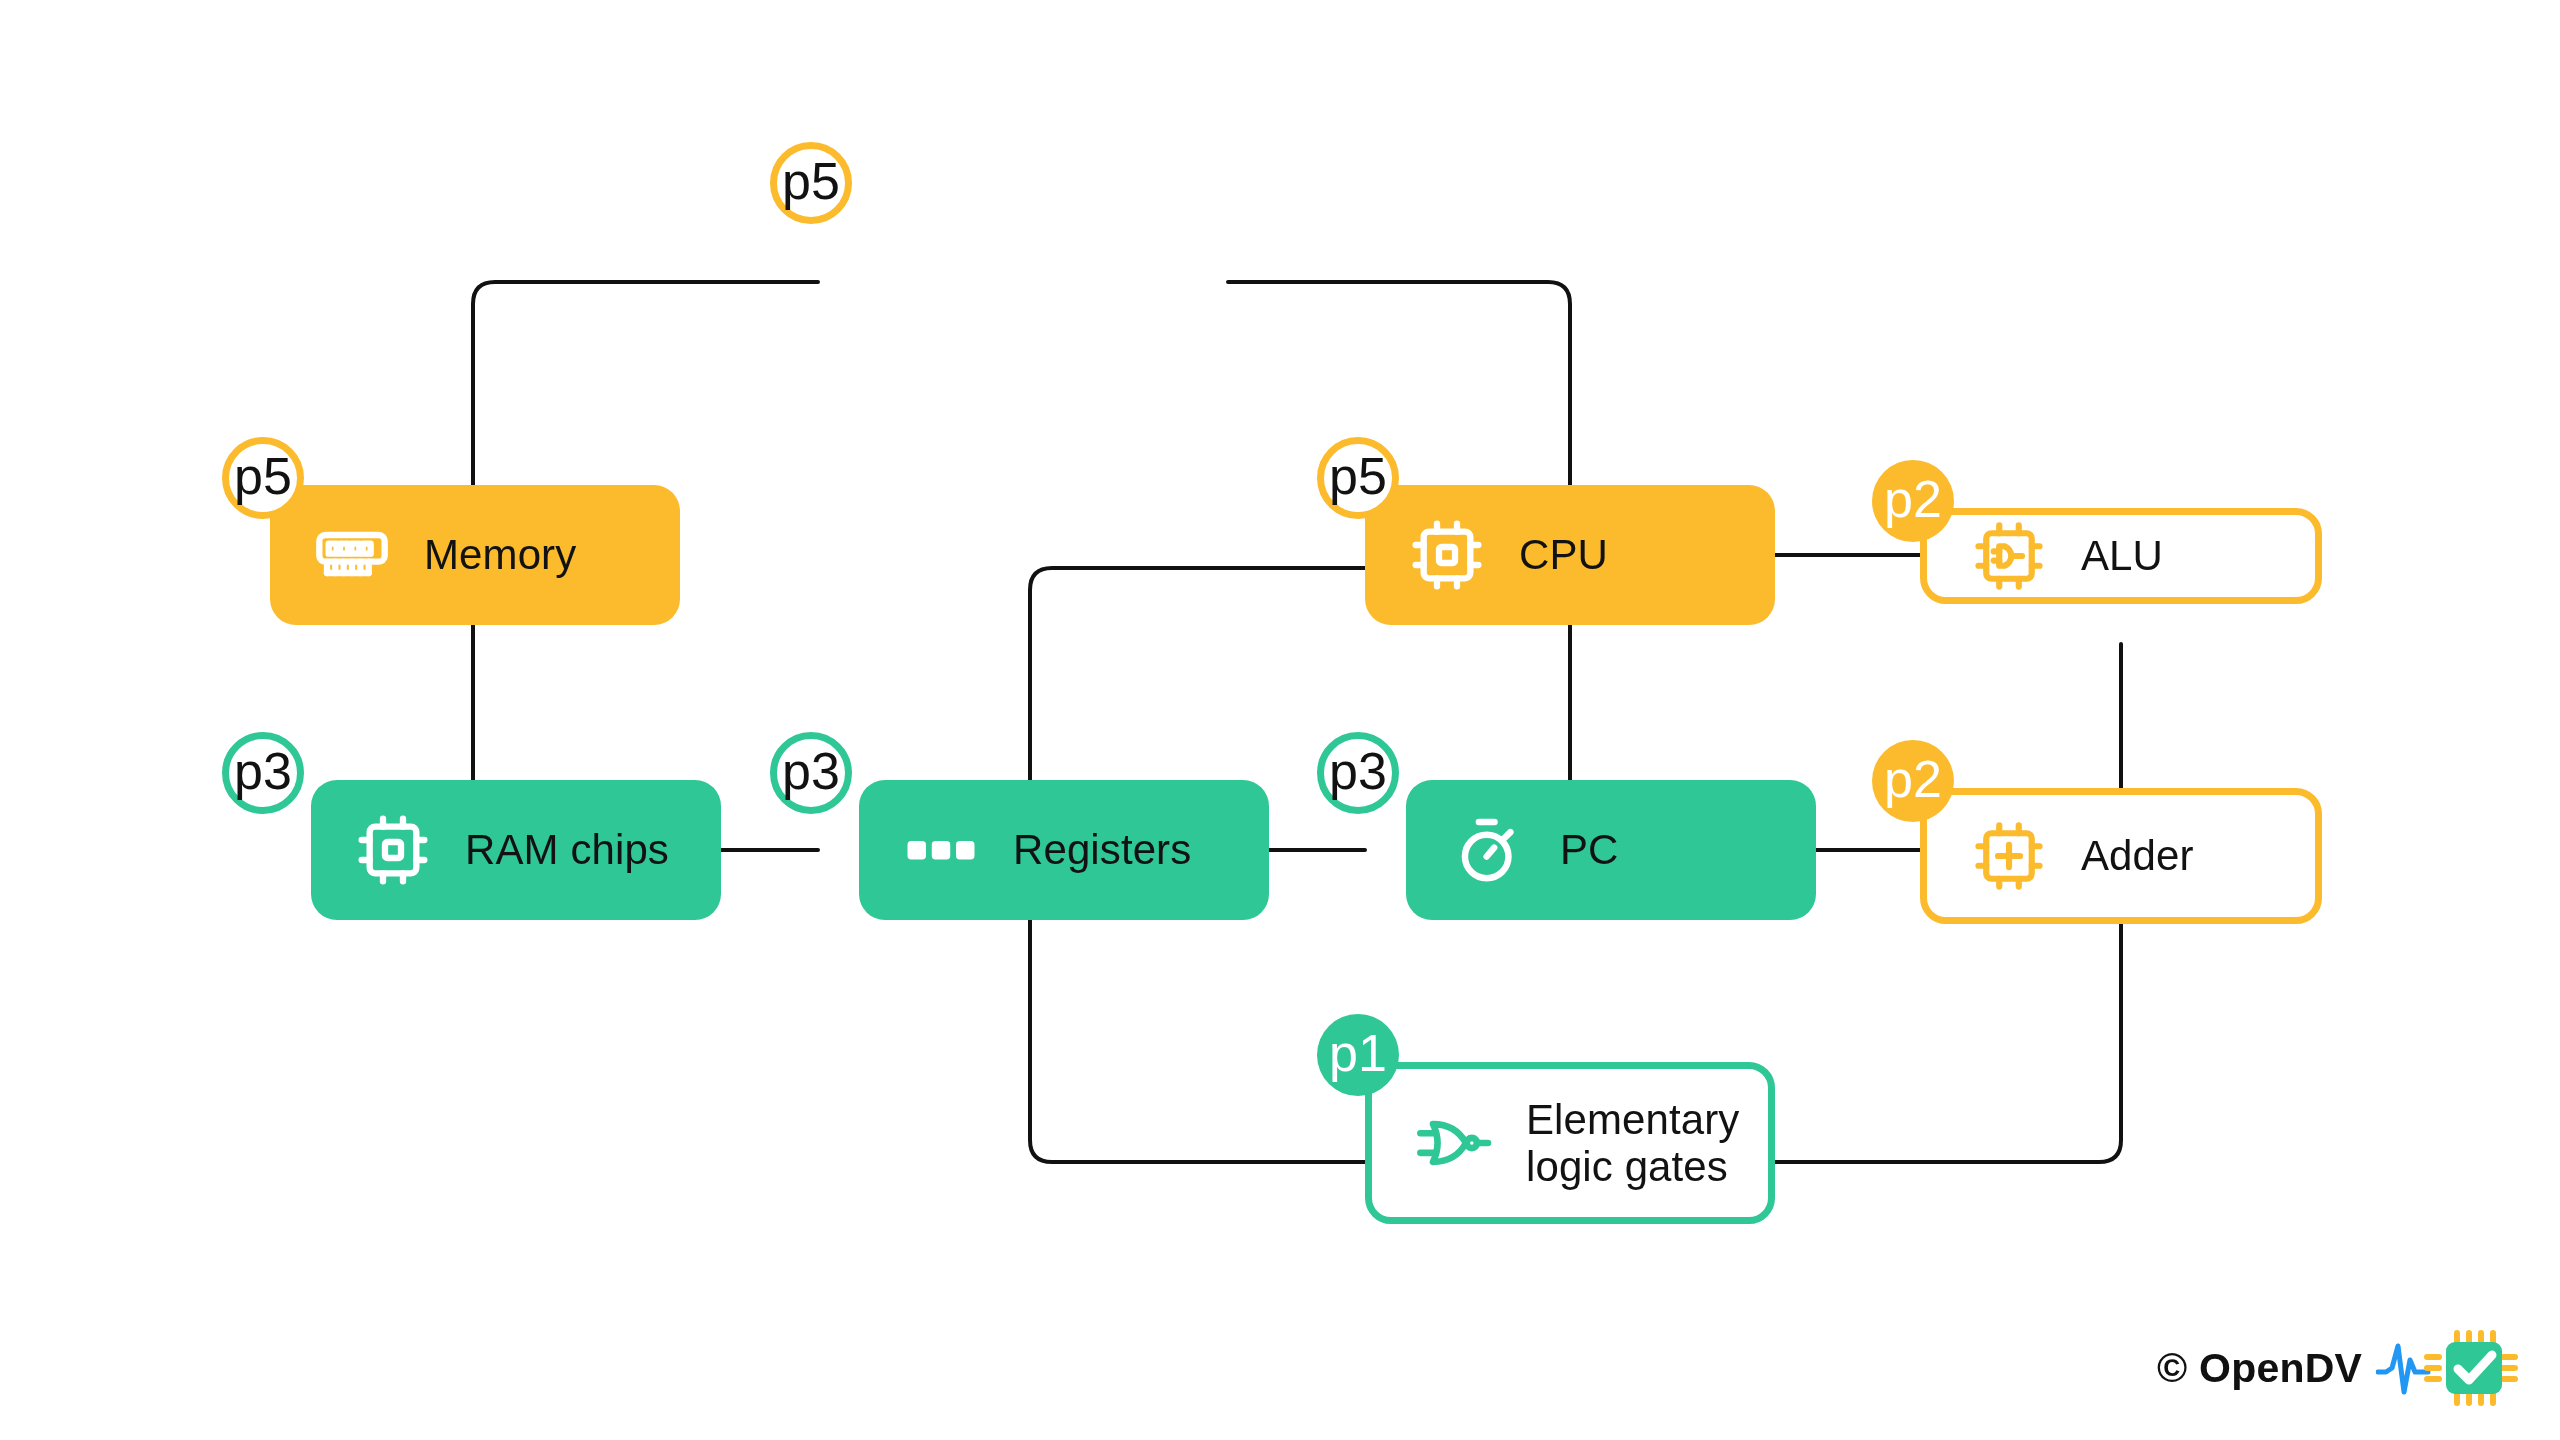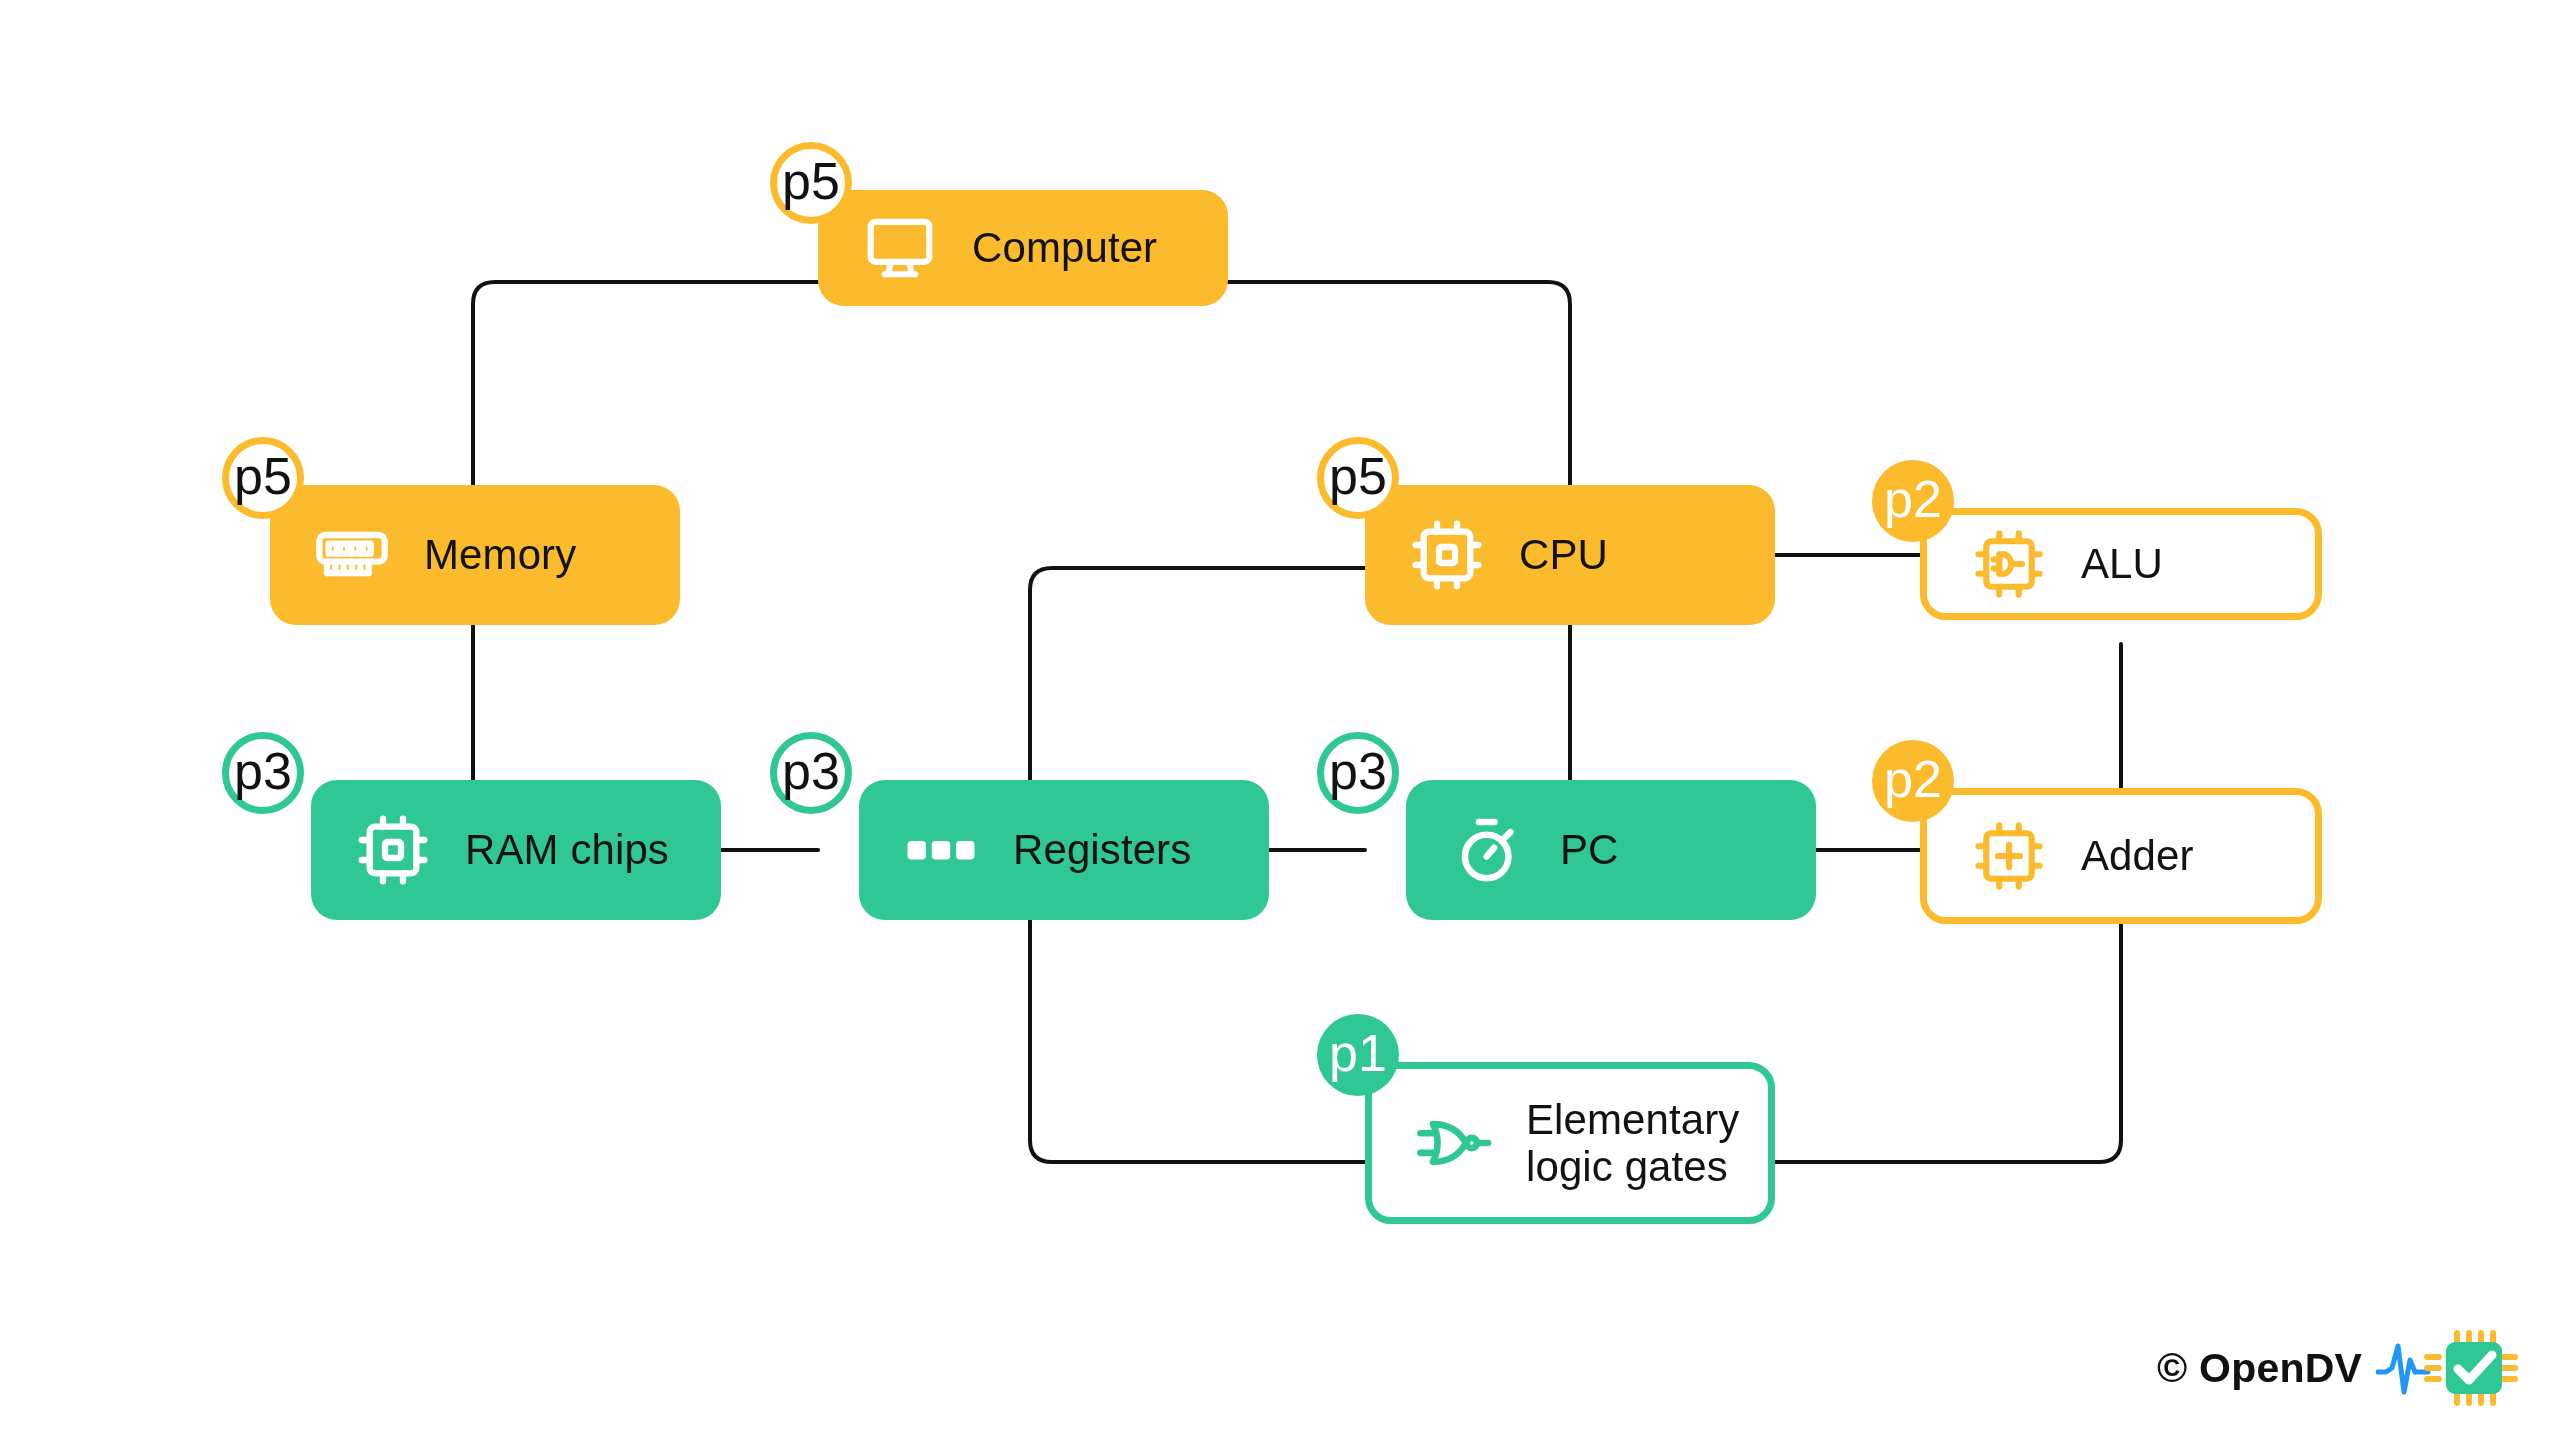--- a/index.html
+++ b/index.html
@@ -136,31 +136,20 @@
       <path d="M 1228 850 H 1365"></path>
       <path d="M 1030 780 V 590 Q 1030 568 1052 568 H 1365"></path>
       <path d="M 1030 920 V 1140 Q 1030 1162 1052 1162 H 1365"></path>
       <path d="M 1775 555 H 1920"></path>
       <path d="M 1775 850 H 1920"></path>
       <path d="M 2121 644 V 788"></path>
       <path d="M 2121 924 V 1140 Q 2121 1162 2099 1162 H 1775"></path>
     </g>
   </svg>
 
-  <div class="node solid-orange" style="left:818px; top:190px; width:410px; height:116px;">
-    <div class="icon-slot">
-      <svg width="74" height="74" viewBox="0 0 24 24" fill="none" stroke="#ffffff" stroke-width="2" stroke-linecap="round" stroke-linejoin="round">
-        <rect x="2.5" y="3.5" width="19" height="13" rx="1.6"></rect>
-        <line x1="9" y1="16.5" x2="8.3" y2="20"></line>
-        <line x1="15" y1="16.5" x2="15.7" y2="20"></line>
-        <line x1="7" y1="20.5" x2="17" y2="20.5"></line>
-      </svg>
-    </div>
-    <div class="node-label">Computer</div>
-  </div>
   <div class="badge hollow-orange" style="left:770px; top:142px;">
     <span>p5</span>
   </div>
 
   <div class="node solid-orange" style="left:270px; top:485px; width:410px; height:140px;">
     <div class="icon-slot">
       <svg width="80" height="80" viewBox="0 0 24 24" fill="none" stroke="#ffffff" stroke-width="1.9" stroke-linecap="round" stroke-linejoin="round">
         <rect x="2.2" y="6" width="19.6" height="8" rx="1.8"></rect>
         <rect x="5" y="8.6" width="2.4" height="3"></rect>
         <rect x="8.4" y="8.6" width="2.4" height="3"></rect>
@@ -184,21 +173,21 @@
         <path d="M9 2.6 V5 M15 2.6 V5 M9 19 V21.4 M15 19 V21.4
                  M2.6 9 H5 M2.6 15 H5 M19 9 H21.4 M19 15 H21.4"></path>
       </svg>
     </div>
     <div class="node-label">CPU</div>
   </div>
   <div class="badge hollow-orange" style="left:1317px; top:437px;">
     <span>p5</span>
   </div>
 
-  <div class="node outline-orange" style="left:1920px; top:508px; width:402px; height:112px;">
+  <div class="node outline-orange" style="left:1920px; top:508px; width:402px; height:96px;">
     <div class="icon-slot">
       <svg width="78" height="78" viewBox="0 0 24 24" fill="none" stroke="#FBBB2C" stroke-width="1.9" stroke-linecap="round" stroke-linejoin="round">
         <rect x="5" y="5" width="14" height="14" rx="1.6"></rect>
         <path d="M9 9 h1.6 a3.2 3.2 0 0 1 0 6 H9 z"></path>
         <path d="M7.3 10.6 H9 M7.3 13.4 H9 M13.9 12 H16"></path>
         <path d="M9 2.6 V5 M15 2.6 V5 M9 19 V21.4 M15 19 V21.4
                  M2.6 9 H5 M2.6 15 H5 M19 9 H21.4 M19 15 H21.4"></path>
       </svg>
     </div>
     <div class="node-label">ALU</div>

